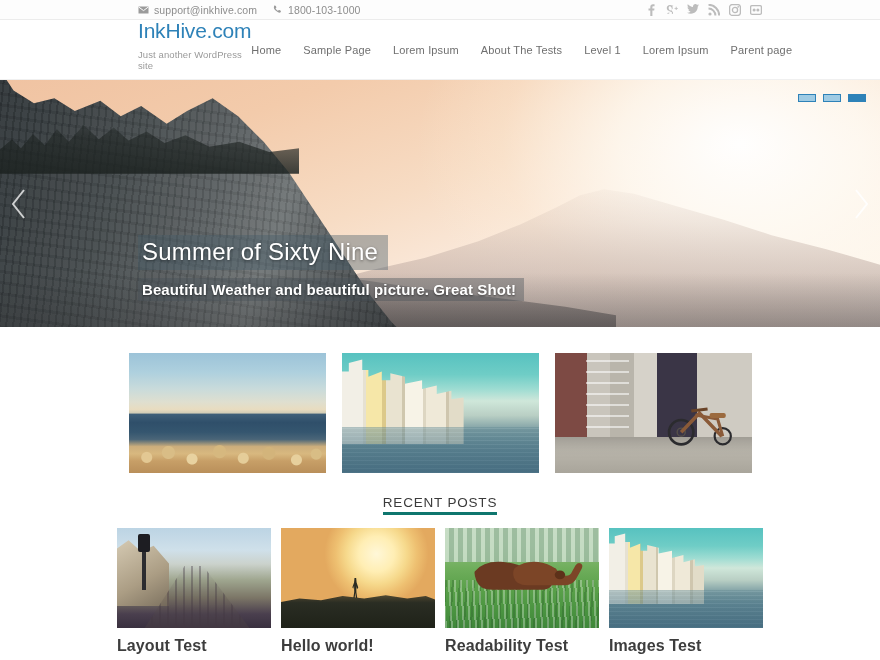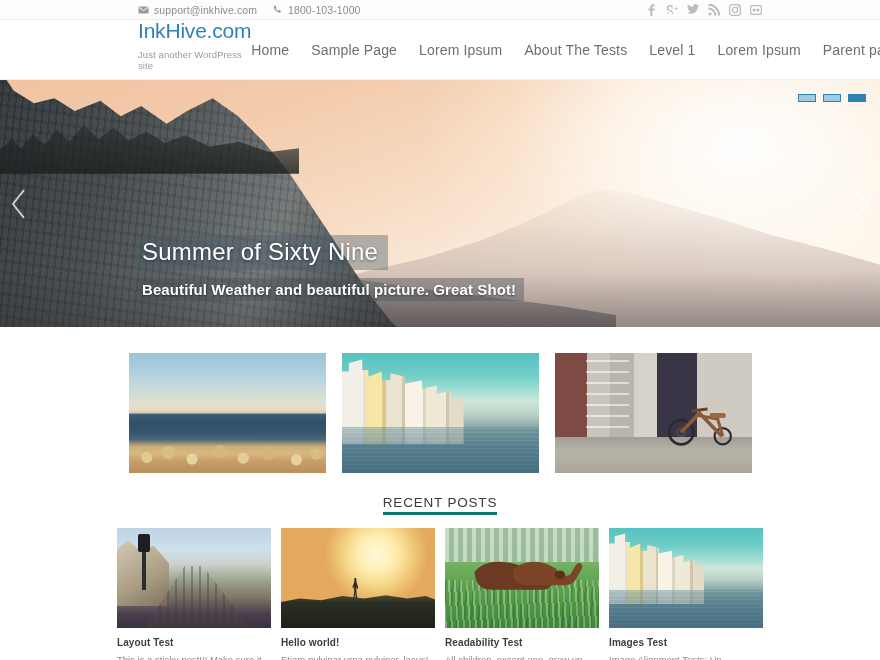--- a/index.html
+++ b/index.html
@@ -53,21 +53,21 @@
     line-height: 1.05;
   }
   .brand-tag {
     font-size: 9.5px;
     color: #9a9a9a;
     margin-top: 7px;
     letter-spacing: .1px;
   }
   .nav { display: flex; align-items: center; gap: 22px; }
   .nav-item {
-    font-size: 14px;
+    font-size: 11px;
     color: #6f6f6f;
     letter-spacing: .15px;
     white-space: nowrap;
     cursor: pointer;
   }
 
   
   .hero {
     position: relative;
     height: 247px;
@@ -267,21 +267,21 @@
     gap: 10px;
     margin-top: 18px;
   }
   .post { width: 154px; cursor: pointer; }
   .post-thumb {
     width: 154px; height: 100px;
     position: relative; overflow: hidden;
   }
   .post-title {
     margin-top: 9px;
-    font-size: 10px;
+    font-size: 16px;
     font-weight: bold;
     color: #3d3d3d;
     letter-spacing: .1px;
   }
   .post-excerpt {
     margin-top: 5px;
     font-size: 9.5px;
     line-height: 1.55;
     color: #8b8b8b;
     max-height: 30px;

